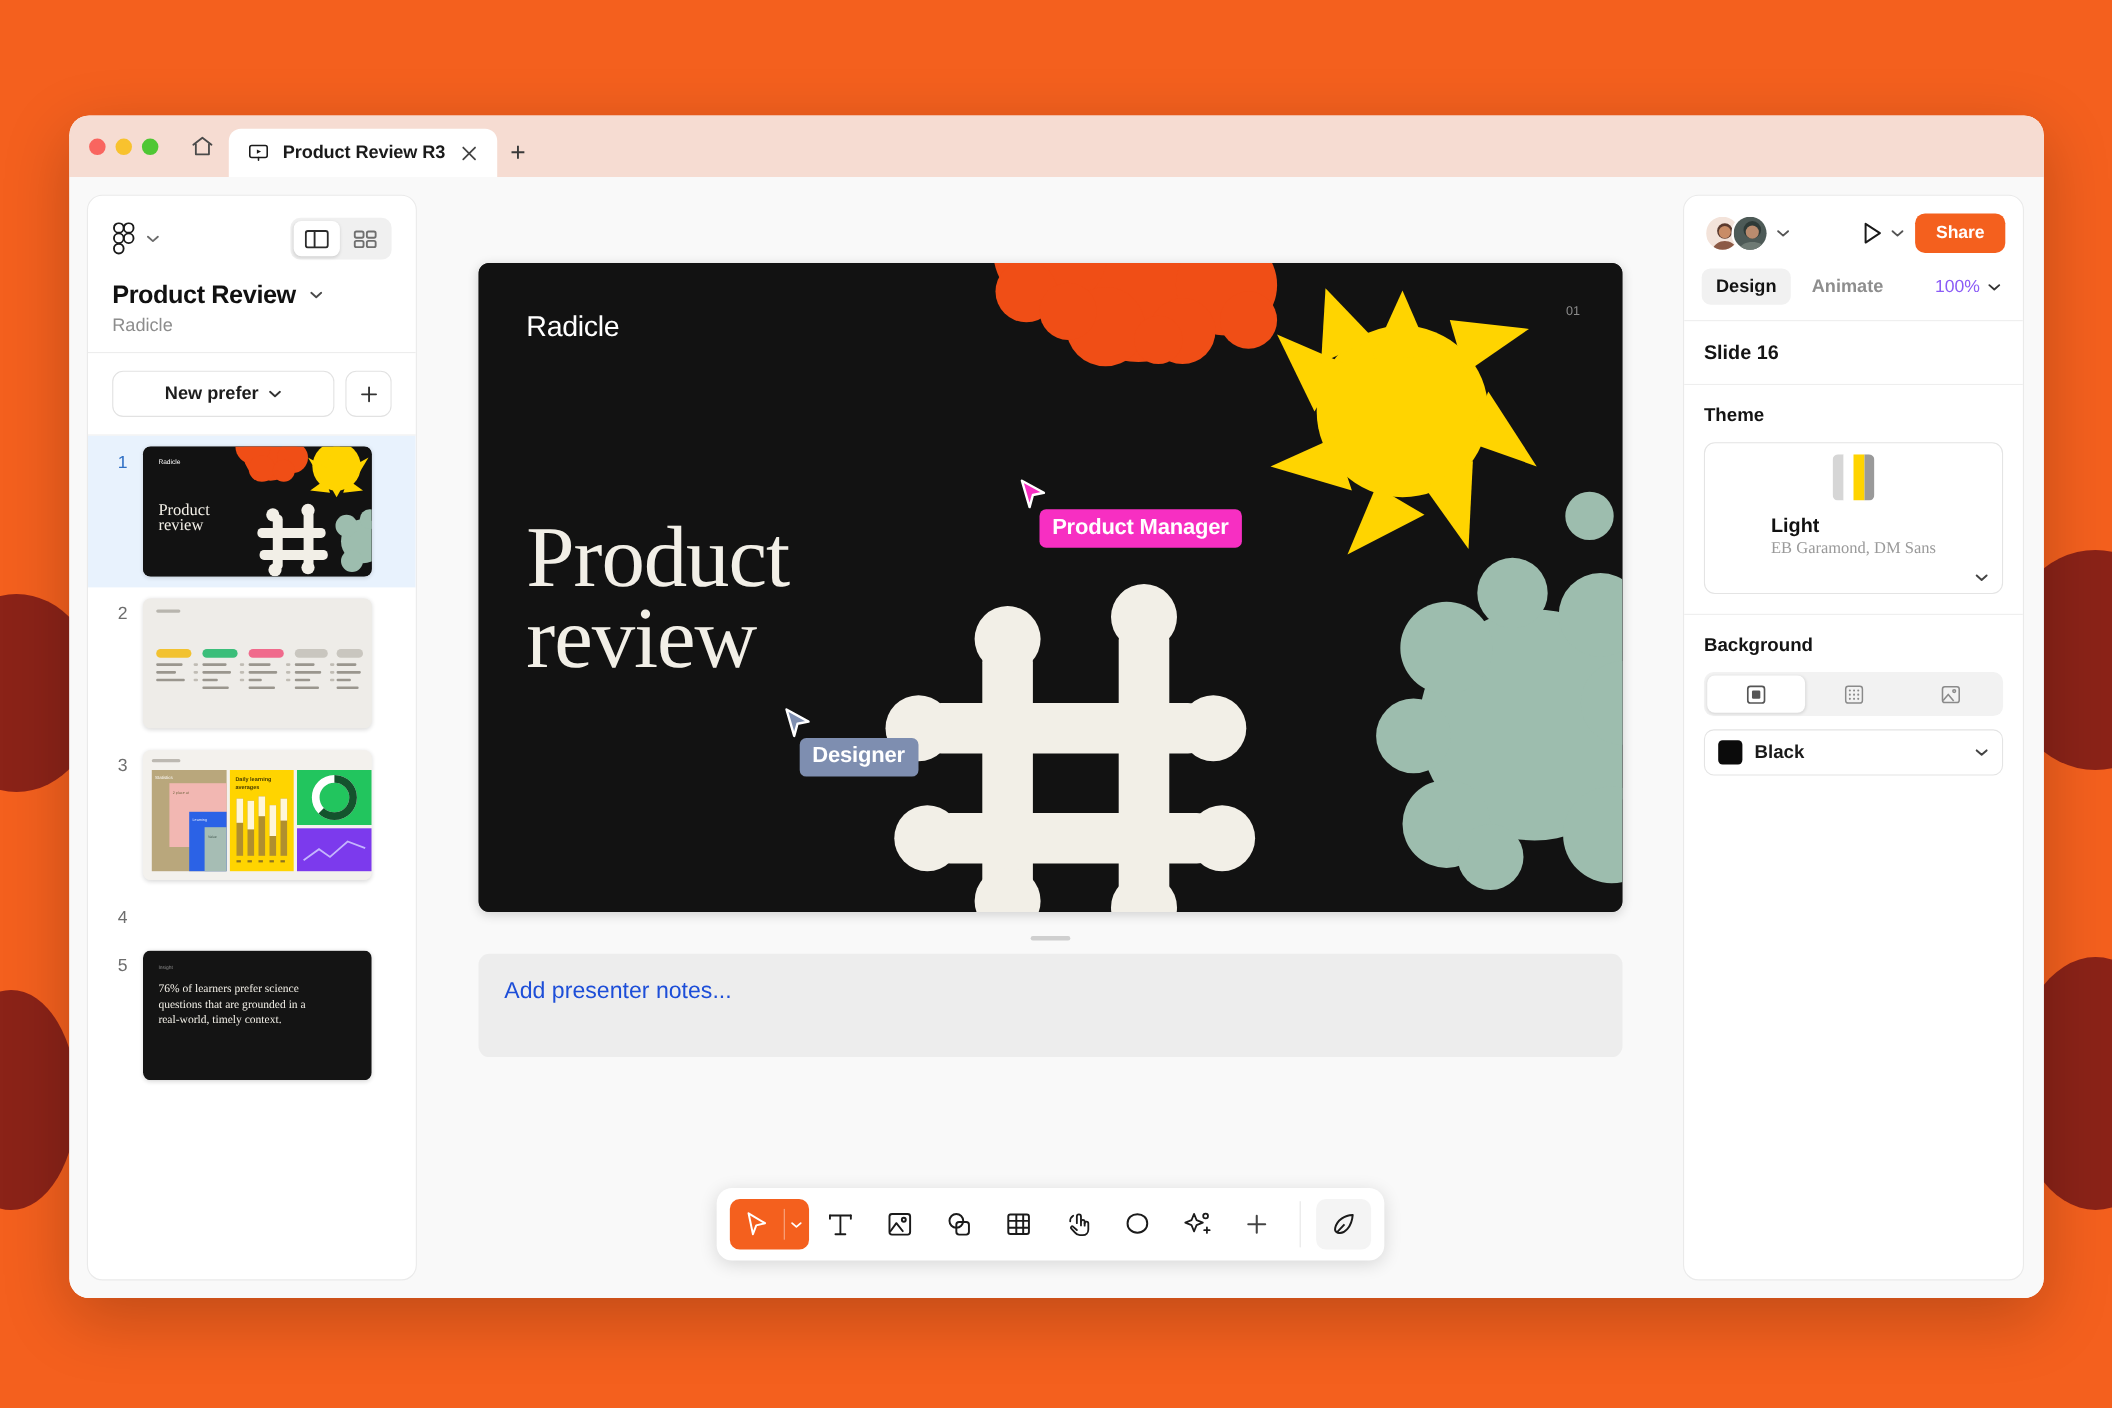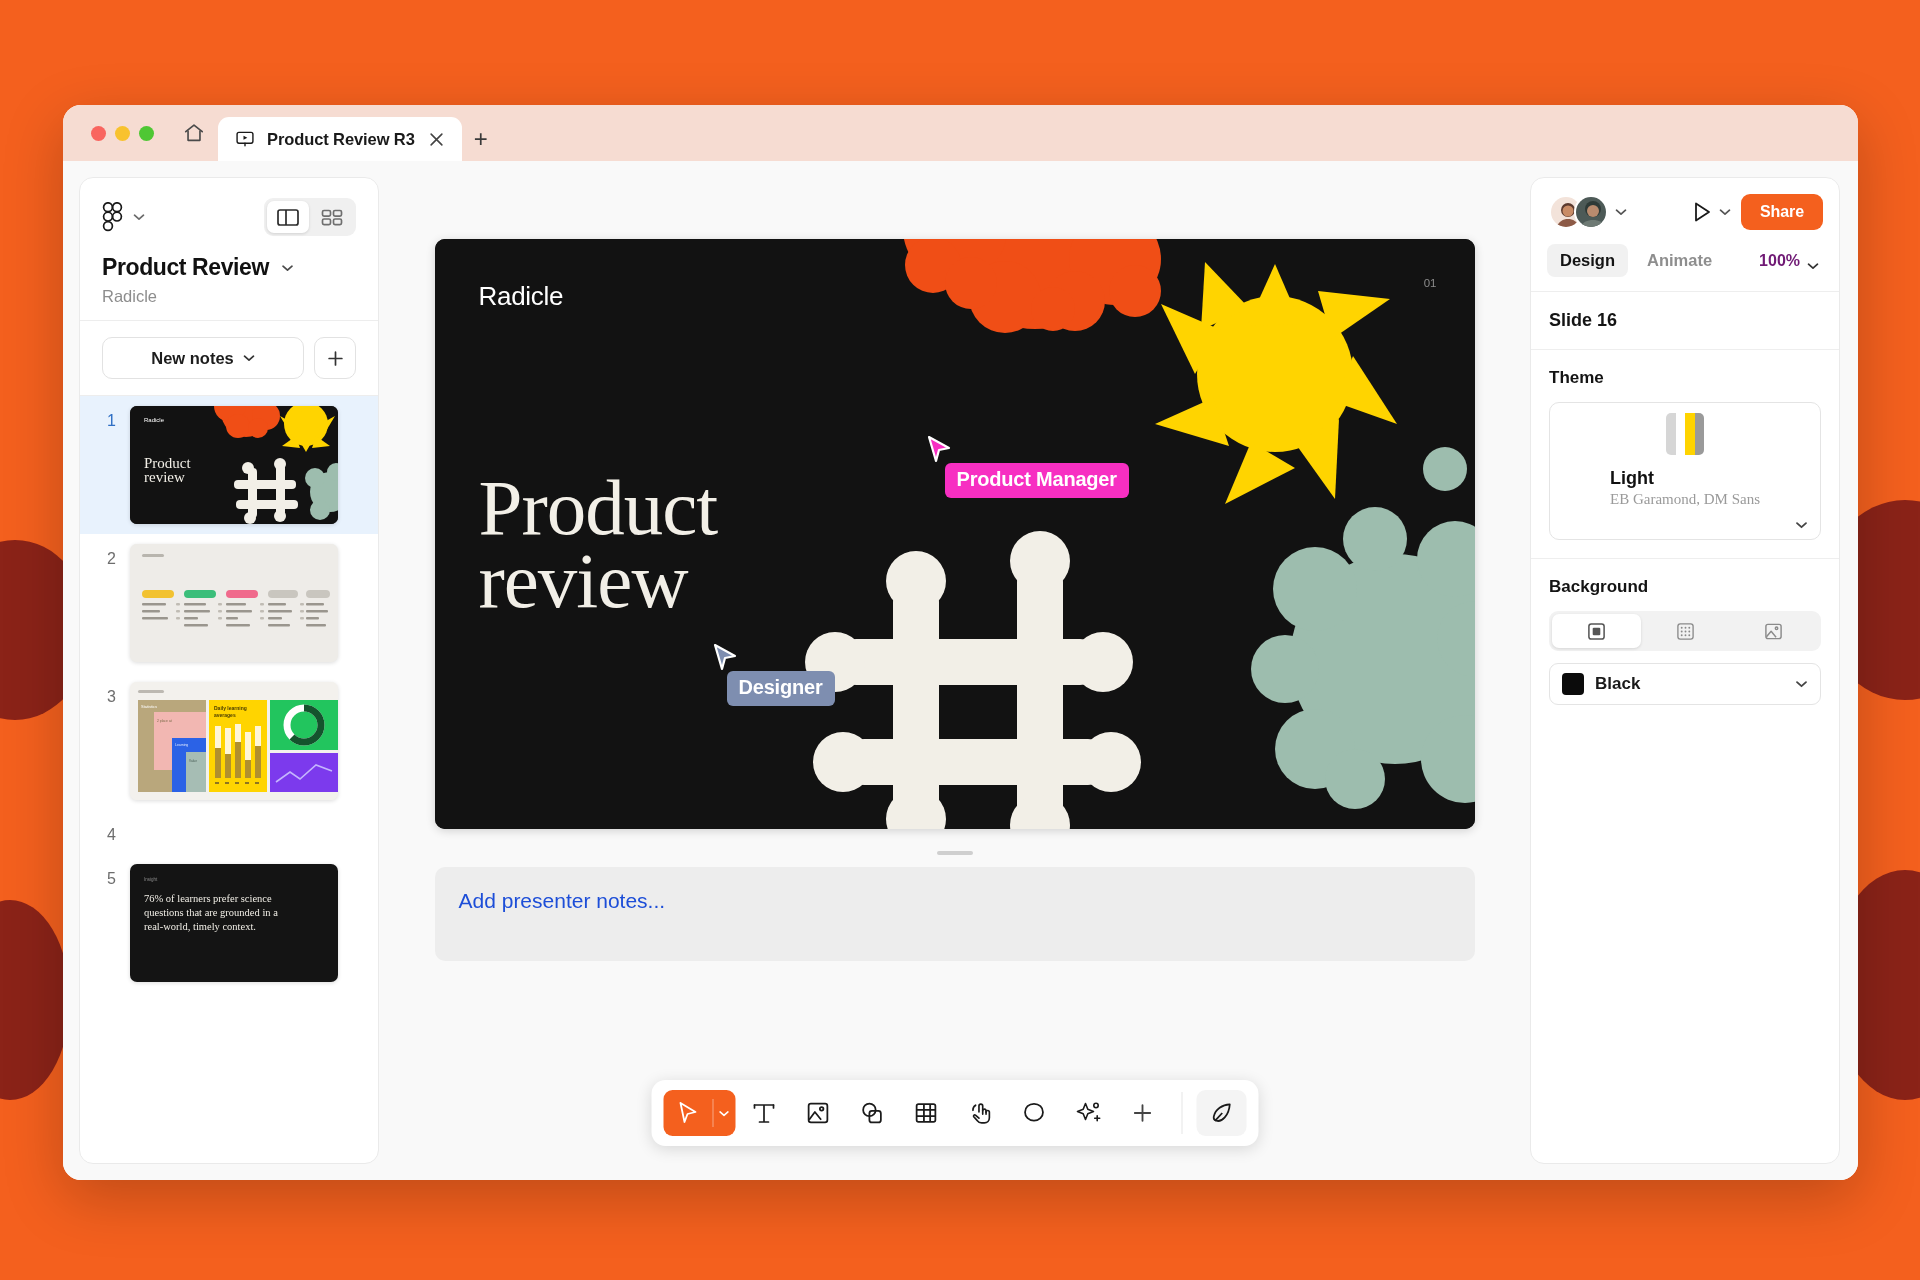--- a/index.html
+++ b/index.html
@@ -22,21 +22,21 @@
     left: 63px; top: 105px;
     width: 1795px; height: 1075px;
     background: #FFFFFF;
     border-radius: 18px;
     box-shadow: 0 18px 60px rgba(0,0,0,0.22);
     overflow: hidden;
     display: flex; flex-direction: column;
   }
   .titlebar {
     height: 56px; background: #F6DCD2;
-    display: flex; align-items: flex-end; padding-left: 28px; flex: 0 0 56px;
+    display: flex; align-items: flex-end; padding-left: 18px; flex: 0 0 56px;
     position: relative;
   }
   .traffic { display: flex; gap: 9px; align-items: center; height: 56px; padding-right: 16px; }
   .dot { width: 15px; height: 15px; border-radius: 50%; }
   .dot.red { background: #F9655F; }
   .dot.yellow { background: #F8C22E; }
   .dot.green { background: #4FC734; }
   .home-btn {
     width: 48px; height: 56px; display: flex; align-items: center; justify-content: center;
     color: #4a4a4a;
@@ -153,21 +153,21 @@
   .av:nth-child(2) { margin-left: -9px; }
   .rp-spacer { flex: 1; }
   .play-btn { display:flex; align-items:center; gap:6px; color:#1a1a1a; }
   .share-btn {
     background: #F4601E; color: #fff; border-radius: 9px; padding: 9px 19px;
     font-size: 16px; font-weight: 700; letter-spacing: -0.1px;
   }
   .rp-tabs { display: flex; align-items: center; padding: 4px 16px 14px 16px; gap: 6px; }
   .rtab { font-size: 16.5px; font-weight: 700; padding: 7px 13px; border-radius: 8px; color: #8e8e8e; }
   .rtab.active { background: #F1F1F1; color: #131313; }
-  .zoom-ctl { margin-left:auto; display:flex; align-items:flex-end; gap:7px; font-size:16px; font-weight:700; color:#701a75; padding-right:4px;}
+  .zoom-ctl { margin-left:auto; display:flex; align-items:center; gap:7px; font-size:16px; font-weight:400; color:#8b5cf6; padding-right:4px;}
   .rp-sec { padding: 18px 18px; border-top: 1px solid #EEEEEE; }
   .rp-label { font-size: 18px; font-weight: 700; color: #141414; }
   .rp-sub-label { font-size: 17px; font-weight: 700; color: #141414; margin-bottom: 14px; }
   .theme-card {
     border: 1px solid #E4E4E4; border-radius: 10px; padding: 10px 12px;
     display: flex; align-items: center; gap: 13px; flex-direction: column;
   }
   .theme-swatch { width: 38px; height: 42px; border-radius: 5px; overflow: hidden; display: flex; }
   .theme-swatch i { display:block; height:100%; }
   .theme-name { font-size: 18px; font-weight: 700; color: #111; }
@@ -268,21 +268,21 @@
             <svg width="13" height="8" viewBox="0 0 12 8" fill="none" stroke="#4a4a4a" stroke-width="1.7" stroke-linecap="round" stroke-linejoin="round">
                 <path d="M1.5 2.2 6 6.2l4.5-4"></path>
               </svg>
           </span>
         </div>
         <div class="deck-sub">Radicle</div>
       </div>
       <div class="sb-divider"></div>
       <div class="newslide-row">
         <div class="newslide-btn">
-          <span>New notes</span>
+          <span>New prefer</span>
           <span>
             <svg width="12" height="8" viewBox="0 0 12 8" fill="none" stroke="#333" stroke-width="1.7" stroke-linecap="round" stroke-linejoin="round">
                 <path d="M1.5 2.2 6 6.2l4.5-4"></path>
               </svg>
           </span>
         </div>
         <div class="plus-btn">
           <svg width="17" height="17" viewBox="0 0 16 16" stroke="#333" stroke-width="1.6" stroke-linecap="round">
               <path d="M8 2v12M2 8h12"></path>
             </svg>

